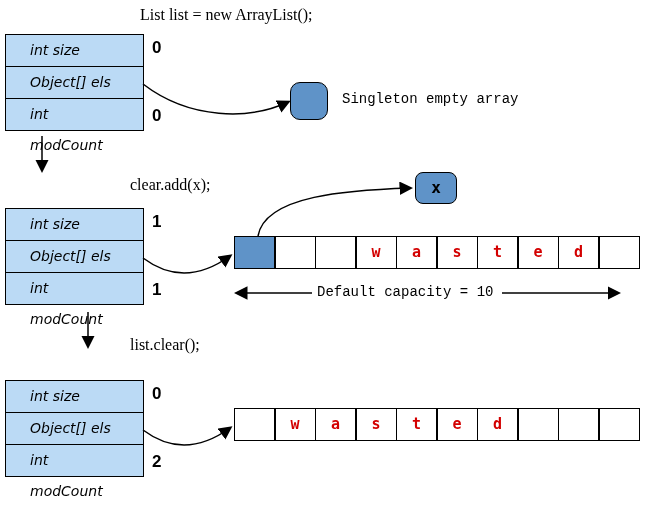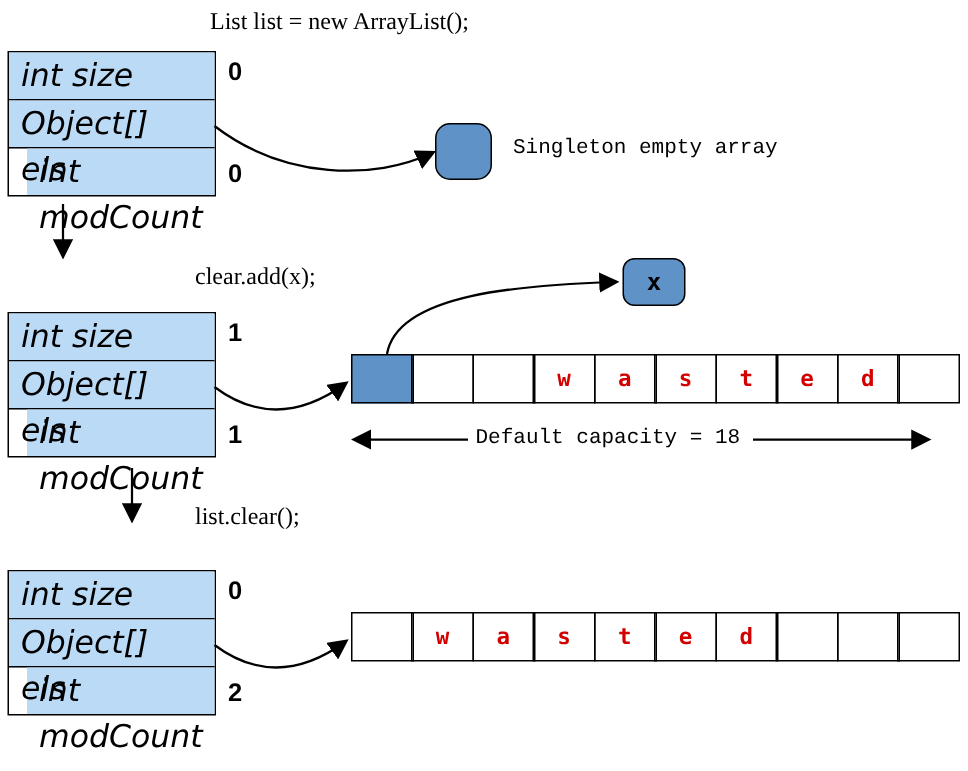--- a/index.html
+++ b/index.html
@@ -20,28 +20,28 @@
     font-family: Liberation Mono, monospace;
     font-size: 14px;
   }
   .struct {
     position: absolute;
     border: 1.5px solid #000;
   }
   .struct-row {
     height: 31px;
     line-height: 31px;
-    padding: 0 8px;
+    padding: 0 24px;
     border-bottom: 1.5px solid #000;
     font-style: italic;
     font-family: "DejaVu Sans", sans-serif;
-    font-size: 21px;
+    font-size: 14px;
     background: #bbdaf5;
   }
-  .struct-row:last-child { border-bottom: none; margin-left: 12px; }
+  .struct-row:last-child { border-bottom: none; }
   .val {
     position: absolute;
     font-weight: bold;
     font-size: 17px;
   }
   .singleton {
     position: absolute;
     width: 36px;
     height: 36px;
     border-radius: 10px;
@@ -119,21 +119,21 @@
   <div class="cell"></div>
   <div class="cell">w</div>
   <div class="cell">a</div>
   <div class="cell">s</div>
   <div class="cell">t</div>
   <div class="cell">e</div>
   <div class="cell">d</div>
   <div class="cell"></div>
 </div>
 
-<div class="label" style="position:absolute; left:317px; top:284px;">Default capacity = 18</div>
+<div class="label" style="position:absolute; left:317px; top:284px;">Default capacity = 10</div>
 
 <div class="code" style="position:absolute; left:130px; top:336px;">list.clear();</div>
 
 <div class="struct" style="left:5px; top:380px; width:137px;">
   <div class="struct-row">int size</div>
   <div class="struct-row">Object[] els</div>
   <div class="struct-row">int modCount</div>
 </div>
 <div class="val" style="left:152px; top:384px;">0</div>
 <div class="val" style="left:152px; top:452px;">2</div>

